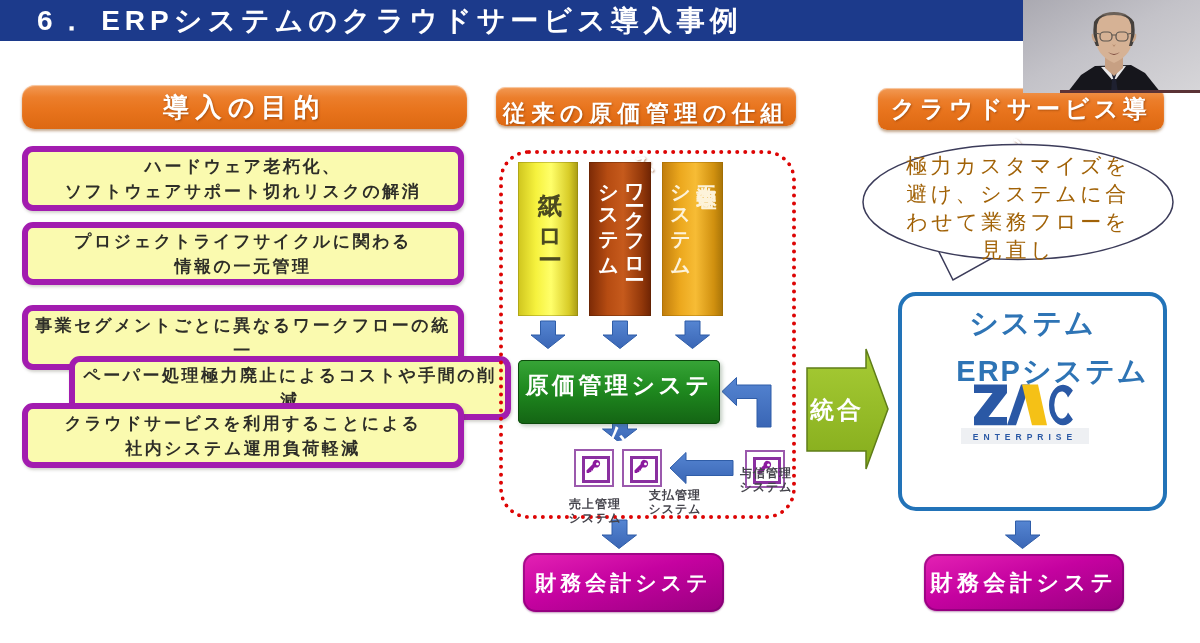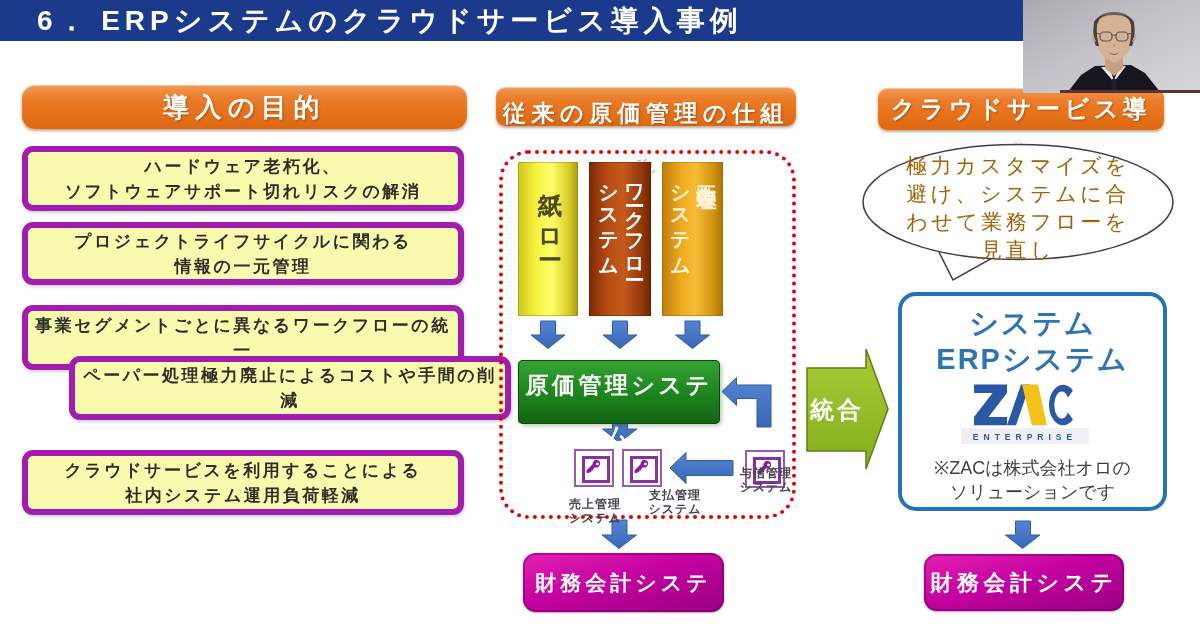--- a/index.html
+++ b/index.html
@@ -58,21 +58,21 @@
   </div>
 
   <div class="abs banner" style="left:22px;top:85px;width:445px;height:44px;font-size:26px;line-height:44px;letter-spacing:6.5px;border-radius:13px;">導入の目的</div>
   <div class="abs banner" style="left:496px;top:87px;width:300px;height:39px;font-size:23px;line-height:52px;letter-spacing:5.5px;">従来の原価管理の仕組み</div>
   <div class="abs banner" style="left:878px;top:88px;width:286px;height:42px;font-size:24px;line-height:42px;letter-spacing:4.5px;">クラウドサービス導入</div>
 
   <div class="abs ybox" style="top:146px;height:53px;">ハードウェア老朽化、<br>ソフトウェアサポート切れリスクの解消</div>
   <div class="abs ybox" style="top:222px;height:51px;">プロジェクトライフサイクルに関わる<br>情報の一元管理</div>
   <div class="abs ybox" style="top:284px;height:53px;margin-top:21px;">事業セグメントごとに異なるワークフローの統一</div>
   <div class="abs ybox" style="top:356px;height:52px;margin-left:47px;">ペーパー処理極力廃止によるコストや手間の削減</div>
-  <div class="abs ybox" style="top:450px;height:53px;">クラウドサービスを利用することによる<br>社内システム運用負荷軽減</div>
+  <div class="abs ybox" style="top:403px;height:53px;">クラウドサービスを利用することによる<br>社内システム運用負荷軽減</div>
 
   <div class="abs" id="dotbox"></div>
 
   <div class="abs vbar" style="left:518px;width:60px;background:linear-gradient(90deg,#cfc51e 0%,#f6f23e 30%,#ffff6a 55%,#d8cc28 85%,#a89a14 100%);box-shadow:inset 0 0 0 1px rgba(130,120,10,.4);">
     <span class="vtxt" style="left:16px;top:12px;font-size:24px;letter-spacing:6px;color:#4b4a20;">紙フロー</span>
   </div>
   <div class="abs vbar" style="left:589px;width:62px;background:linear-gradient(90deg,#7c2a06 0%,#b64c12 30%,#c65a1c 55%,#93380a 85%,#6e2404 100%);box-shadow:inset 0 0 0 1px rgba(80,30,0,.4);">
     <span class="vtxt" style="left:33px;top:8px;font-size:20px;letter-spacing:1.5px;color:#fff;">ワークフロー</span>
     <span class="vtxt" style="left:7px;top:8px;font-size:20px;letter-spacing:1.5px;color:#fff;">システム</span>
   </div>
@@ -142,22 +142,21 @@
   </div>
   <div class="abs ilabel" style="left:565px;margin-top:9px;">売上管理<br>システム</div>
   <div class="abs ilabel" style="left:645px;">支払管理<br>システム</div>
   <div class="abs ilabel" style="left:736px;top:467px;">与信管理<br>システム</div>
 
   <div class="abs mbox" style="left:523px;top:553px;width:201px;height:59px;line-height:59px;font-size:21px;letter-spacing:4px;">財務会計システム</div>
   <div class="abs mbox" style="left:924px;top:554px;width:200px;height:57px;line-height:57px;font-size:22px;letter-spacing:4.5px;">財務会計システム</div>
 
   <div class="abs" id="bluebox">
     <div class="bluetxt" style="top:8px;">システム</div>
-    <div class="bluetxt" style="top:44px;">ERPシステム</div>
-    <div class="notetxt" style="top:160px;">※ZACは株式会社オロの<br>ソリューションです</div>
+    <div class="bluetxt" style="top:56px;padding-left:20px;">ERPシステム</div>
 
     <svg style="position:absolute;left:58px;top:86px;" width="130" height="64" viewBox="0 0 130 64">
       <g fill="#2a58a5">
 
         <path d="M14 2.6 L47 2.6 L47 11 L28.5 35 L47 35 L47 43.3 L14 43.3 L14 35 L32.5 11 L14 11 Z"></path>
 
         <path d="M61 2.6 L70 2.6 L56 43.3 L47 43.3 Z"></path>
 
         <path d="M112.9 8.6 A14 20.3 0 1 0 112.9 37.4 L108 30.5 A7.5 13.5 0 1 1 108 15.5 Z"></path>
       </g>

